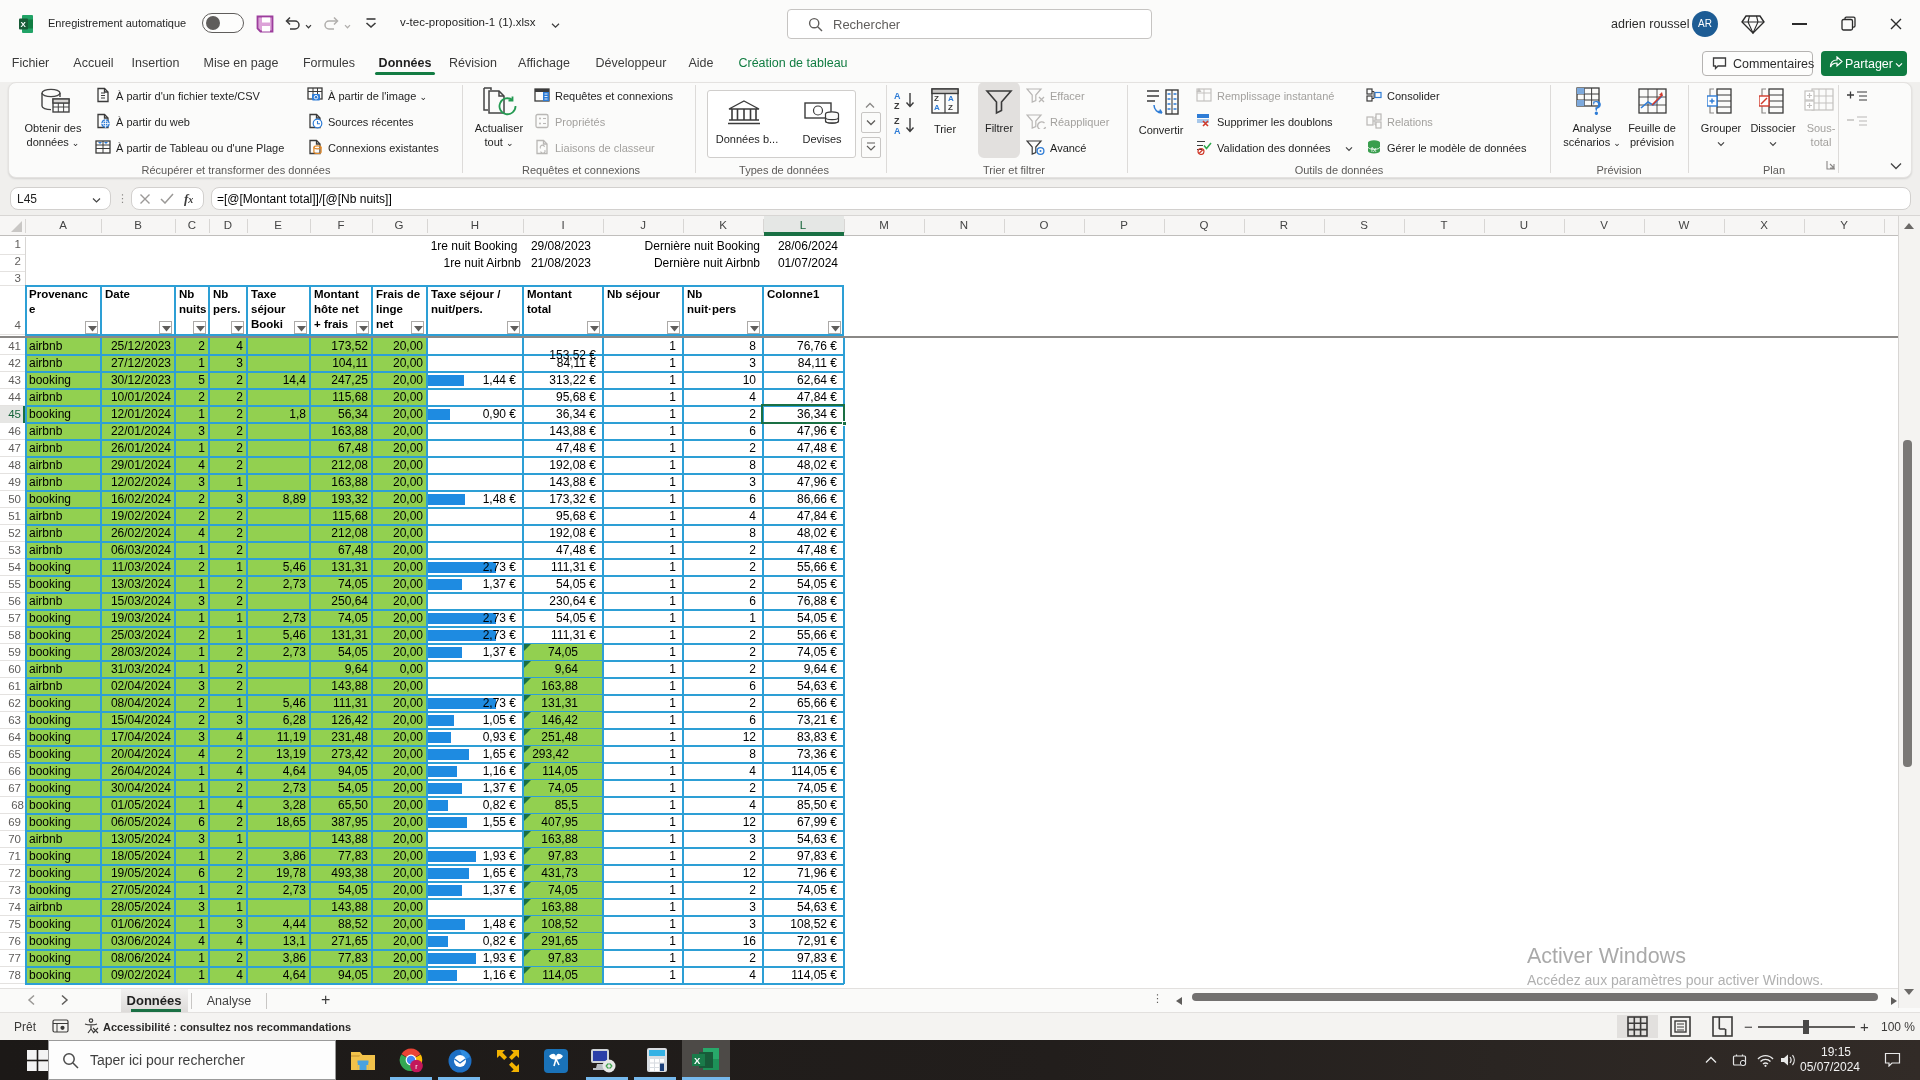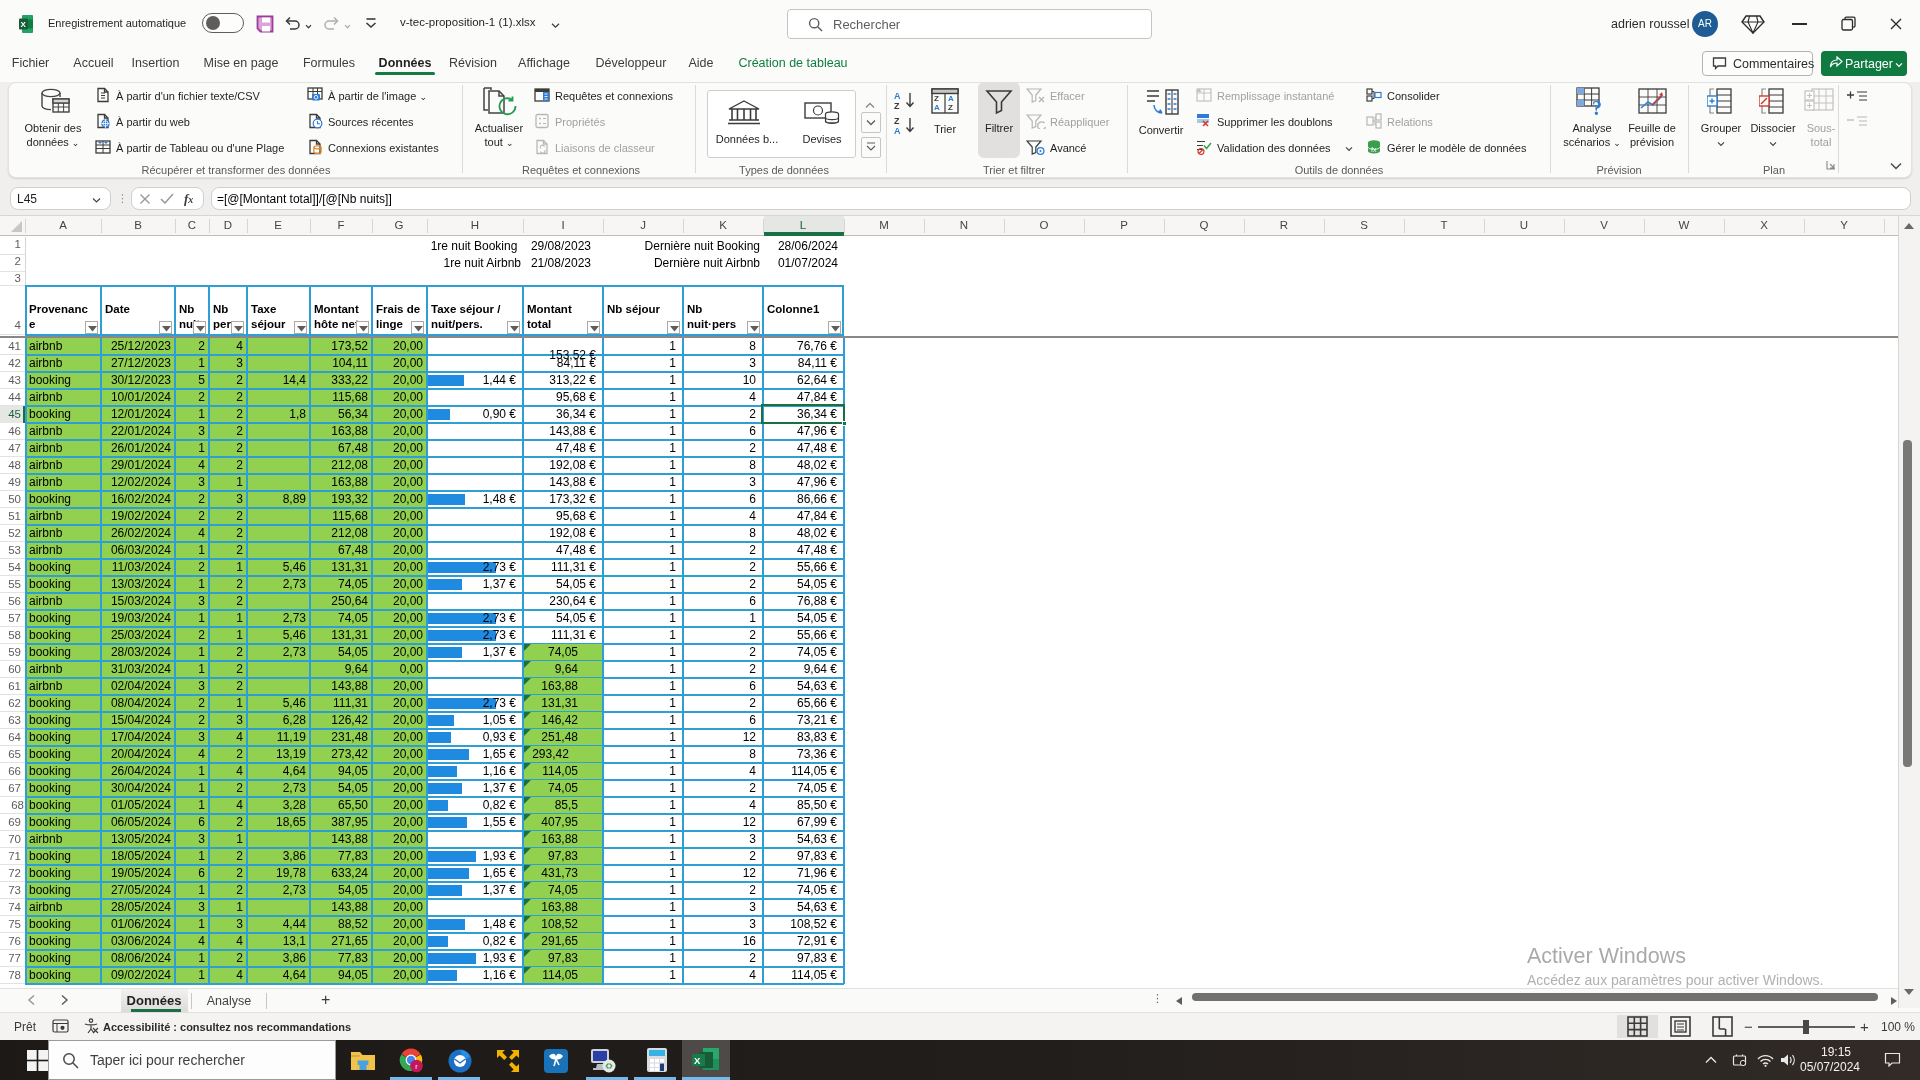--- a/index.html
+++ b/index.html
@@ -20,21 +20,21 @@
 .fbox{position:absolute;top:3px;height:23px;background:#fff;border:1px solid #d2d0ce;border-radius:8px}
 
 #colhead{left:0;top:216px;width:1898px;height:20px;background:#f7f6f5;border-bottom:1px solid #c0bebc}
 .clet{position:absolute;top:3px;font-size:11.5px;color:#444;transform:translateX(-50%)}
 .csep{position:absolute;top:3px;height:14px;width:1px;background:#d8d6d4}
 
 #sheet{left:0;top:237px;width:1898px;height:751px;background:#fff}
 .rownum{position:absolute;width:21px;text-align:right;font-size:11.5px;color:#5f5d5b}
 .rowsep{position:absolute;left:0;width:25px;height:1px;background:#e4e2e0}
 .cellt{position:absolute;font-size:12px;color:#000;white-space:nowrap;line-height:17px;height:17px}
-.hdrc{position:absolute;background:#fff;font-size:11.5px;font-weight:bold;color:#000;line-height:15px;padding:16px 0 0 4px}
+.hdrc{position:absolute;background:#fff;font-size:11.5px;font-weight:bold;color:#000;line-height:15px;padding:1px 0 0 4px}
 .fbtn{position:absolute;width:13px;height:13px;background:#fff;border:1px solid #acaaa8}
 .fbtn svg{position:absolute;left:2px;top:4px}
 
 #tabsbar{left:0;top:988px;width:1920px;height:24px;background:#fafaf9;border-top:1px solid #e2e0de}
 #status{left:0;top:1012px;width:1920px;height:28px;background:#f4f3f1;border-top:1px solid #e2e0de;font-size:12px;color:#3b3a39}
 #taskbar{left:0;top:1040px;width:1920px;height:40px;background:linear-gradient(90deg,#1c1917 0%,#221e1c 55%,#2a2522 78%,#322b27 100%)}
 .tseg{position:absolute;top:0;height:40px}
 .wm1{position:absolute;left:1527px;top:944px;font-size:21.5px;color:#9b9b9b;opacity:.85}
 .wm2{position:absolute;left:1527px;top:972px;font-size:14px;color:#a3a3a3;opacity:.85}
 </style></head><body>
@@ -667,21 +667,21 @@
       <div class="cellt" style="left:603px;top:118px;width:73px;text-align:right">1</div>
       <div class="cellt" style="left:683px;top:118px;width:73px;text-align:right">3</div>
       <div class="cellt" style="left:763px;top:118px;width:74px;text-align:right">84,11 €</div>
       <div class="rownum" style="left:0;top:137px">43</div>
       <div class="rowsep" style="top:151px"></div>
       <div class="cellt" style="left:29px;top:135px">booking</div>
       <div class="cellt" style="left:101px;top:135px;width:70px;text-align:right">30/12/2023</div>
       <div class="cellt" style="left:175px;top:135px;width:30px;text-align:right">5</div>
       <div class="cellt" style="left:209px;top:135px;width:34px;text-align:right">2</div>
       <div class="cellt" style="left:247px;top:135px;width:59px;text-align:right">14,4</div>
-      <div class="cellt" style="left:310px;top:135px;width:58px;text-align:right">333,22</div>
+      <div class="cellt" style="left:310px;top:135px;width:58px;text-align:right">247,25</div>
       <div class="cellt" style="left:372px;top:135px;width:51px;text-align:right">20,00</div>
       <div class="abs" style="left:428px;top:138px;width:36px;height:11px;background:#1e8be1"></div>
       <div class="cellt" style="left:427px;top:135px;width:89px;text-align:right">1,44 €</div>
       <div class="cellt" style="left:523px;top:135px;width:73px;text-align:right">313,22 €</div>
       <div class="cellt" style="left:603px;top:135px;width:73px;text-align:right">1</div>
       <div class="cellt" style="left:683px;top:135px;width:73px;text-align:right">10</div>
       <div class="cellt" style="left:763px;top:135px;width:74px;text-align:right">62,64 €</div>
       <div class="rownum" style="left:0;top:154px">44</div>
       <div class="rowsep" style="top:168px"></div>
       <div class="cellt" style="left:29px;top:152px">airbnb</div>
@@ -1119,21 +1119,21 @@
       <div class="cellt" style="left:603px;top:611px;width:73px;text-align:right">1</div>
       <div class="cellt" style="left:683px;top:611px;width:73px;text-align:right">2</div>
       <div class="cellt" style="left:763px;top:611px;width:74px;text-align:right">97,83 €</div>
       <div class="rownum" style="left:0;top:630px">72</div>
       <div class="rowsep" style="top:644px"></div>
       <div class="cellt" style="left:29px;top:628px">booking</div>
       <div class="cellt" style="left:101px;top:628px;width:70px;text-align:right">19/05/2024</div>
       <div class="cellt" style="left:175px;top:628px;width:30px;text-align:right">6</div>
       <div class="cellt" style="left:209px;top:628px;width:34px;text-align:right">2</div>
       <div class="cellt" style="left:247px;top:628px;width:59px;text-align:right">19,78</div>
-      <div class="cellt" style="left:310px;top:628px;width:58px;text-align:right">633,24</div>
+      <div class="cellt" style="left:310px;top:628px;width:58px;text-align:right">493,38</div>
       <div class="cellt" style="left:372px;top:628px;width:51px;text-align:right">20,00</div>
       <div class="abs" style="left:428px;top:631px;width:41px;height:11px;background:#1e8be1"></div>
       <div class="cellt" style="left:427px;top:628px;width:89px;text-align:right">1,65 €</div>
       <div class="abs" style="left:524px;top:628px;width:78px;height:16px;background:#92d050"></div>
       <svg class="abs" style="left:524px;top:628px" width="7" height="7" viewBox="0 0 7 7">
         <path d="M0 0 H7 L0 7 Z" fill="#1a7044"></path>
       </svg>
       <div class="cellt" style="left:523px;top:628px;width:55px;text-align:right">431,73</div>
       <div class="cellt" style="left:603px;top:628px;width:73px;text-align:right">1</div>
       <div class="cellt" style="left:683px;top:628px;width:73px;text-align:right">12</div>

